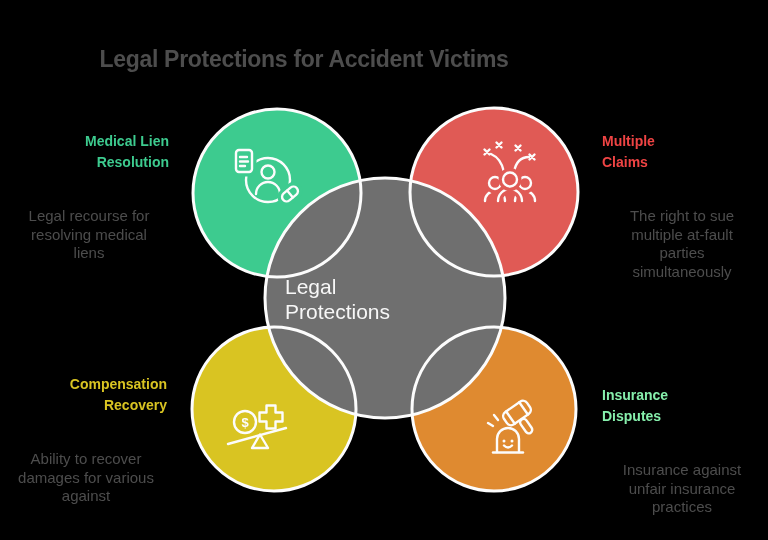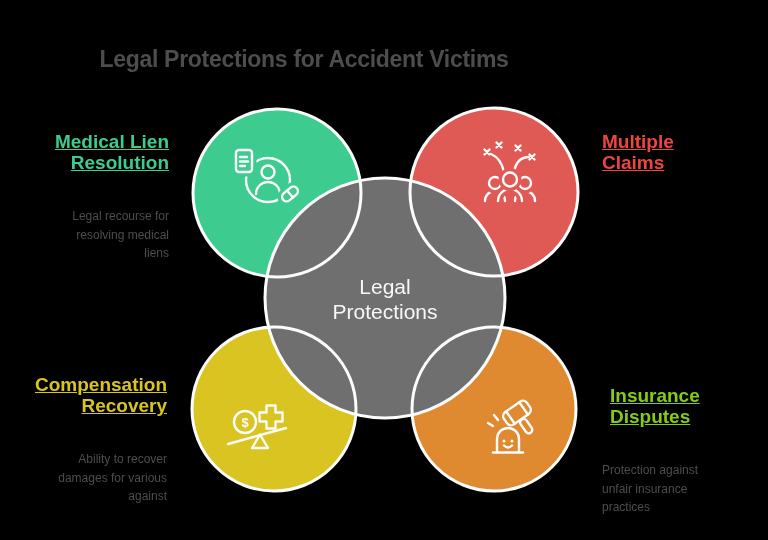--- a/index.html
+++ b/index.html
@@ -26,42 +26,41 @@
   .venn {
     position: absolute;
     top: 0;
     left: 0;
   }
   .center-label {
     position: absolute;
     left: 285px;
     top: 274px;
     width: 200px;
-    text-align: center;
     font-size: 21px;
     line-height: 25px;
     color: #f7f7f7;
     white-space: pre-line;
   }
   .textblock {
     position: absolute;
     white-space: pre-line;
   }
   .textblock .heading {
-    font-size: 19px;
+    font-size: 14px;
     font-weight: bold;
     line-height: 21px;
     margin: 0;
-    text-decoration: underline;
   }
   .textblock .desc {
-    font-size: 12px;
+    font-size: 15px;
     line-height: 18.5px;
     color: #4d4d4d;
     margin: 16px 0 0 0;
+    text-align: center;
   }
   .tb-top-left    { right: 599px; top: 113px; width: 160px; text-align: right; }
   .tb-top-right   { left: 602px;  top: 113px; width: 160px; text-align: left; }
   .tb-bottom-left { right: 601px; top: 356px; width: 162px; text-align: right; }
   .tb-bottom-right{ left: 602px;  top: 367px; width: 160px; text-align: left; }
 
   .icon-stroke { stroke: #fcfcfc; stroke-width: 2.4; fill: none; stroke-linecap: round; stroke-linejoin: round; }
   .icon-fill   { fill: #fcfcfc; stroke: none; }
   .halo        { stroke-width: 9; fill: none; stroke-linecap: round; stroke-linejoin: round; }
   .ring        { fill: none; stroke: #fcfcfc; stroke-width: 3; }
@@ -152,31 +151,35 @@
     <p class="heading" style="color: rgb(61, 203, 143);">Medical Lien
 Resolution</p>
     <p class="desc">Legal recourse for
 resolving medical
 liens</p>
   </div>
 
   <div class="textblock tb-top-right">
     <p class="heading" style="color: #ef4444;">Multiple
 Claims</p>
+    <p class="desc">The right to sue
+multiple at-fault
+parties
+simultaneously</p>
   </div>
 
   <div class="textblock tb-bottom-left">
     <p class="heading" style="color: rgb(217, 196, 34);">Compensation
 Recovery</p>
     <p class="desc">Ability to recover
 damages for various
 against</p>
   </div>
 
   <div class="textblock tb-bottom-right">
-    <p class="heading" style="color: #84cc16; margin-left: 8px;">Insurance
+    <p class="heading" style="color: #86efac;">Insurance
 Disputes</p>
-    <p class="desc">Protection against
+    <p class="desc">Insurance against
 unfair insurance
 practices</p>
   </div>
 
 </div>
 
 </body></html>

